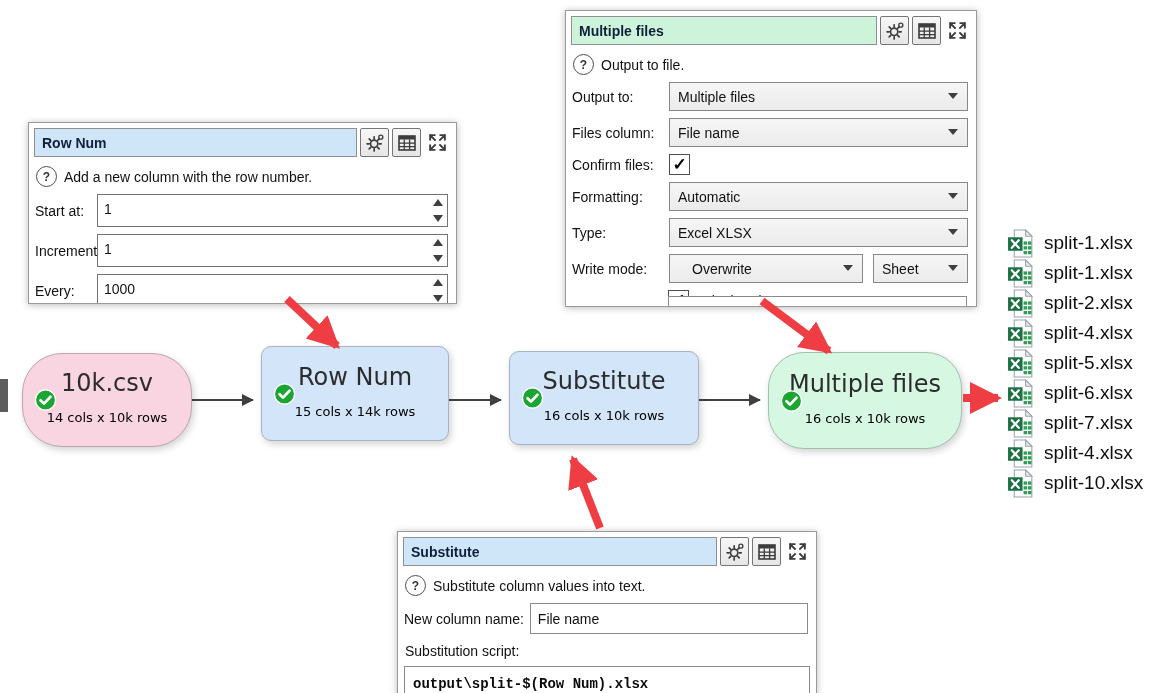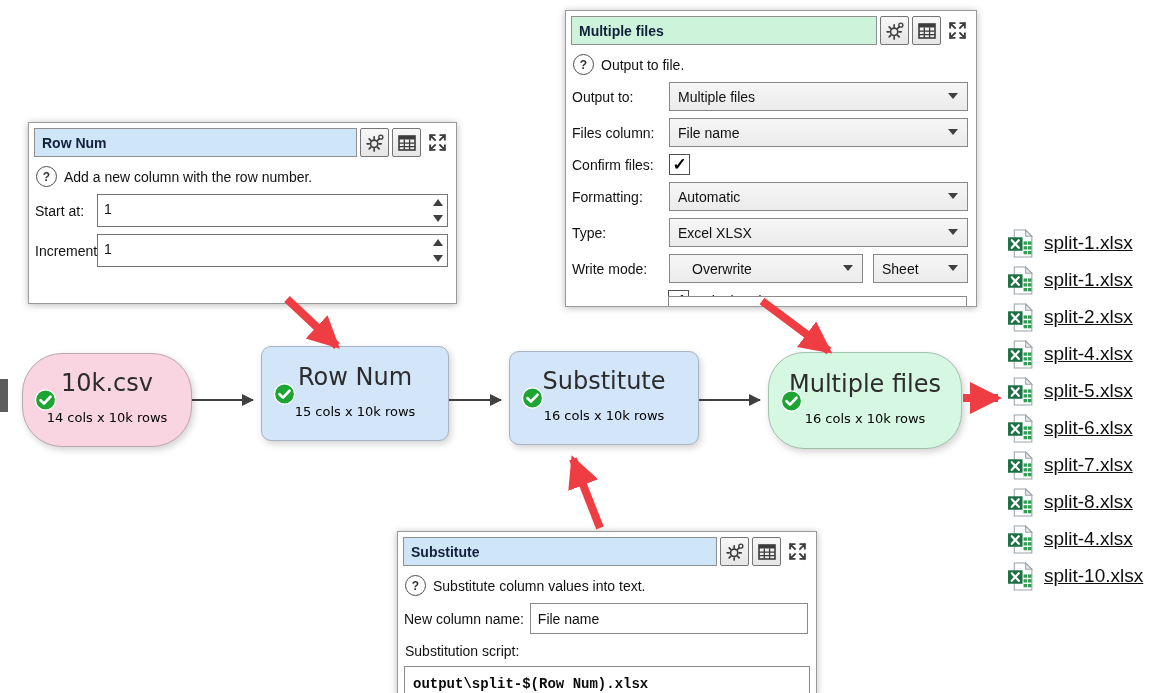--- a/index.html
+++ b/index.html
@@ -62,21 +62,21 @@
           font-family:"DejaVu Sans", sans-serif; }
   #node-source     { left:22px;  top:353px; width:168px; height:92px; border-radius:40px; background:#f9d5e1; border-color:#bca6b0; }
   #node-rownum     { left:261px; top:346px; width:186px; height:93px; border-radius:10px; background:#d3e5f8; border-color:#a7b3c2; }
   #node-substitute { left:509px; top:351px; width:188px; height:92px; border-radius:10px; background:#d3e5f8; border-color:#a7b3c2; }
   #node-multiple   { left:768px; top:352px; width:192px; height:95px; border-radius:36px; background:#d6f8e3; border-color:#a3bfad; }
   .node-check { position:absolute; left:11px; top:50%; transform:translateY(-50%); }
   .node-title { font-size:24px; color:#2c2c2c; margin-top:-6px; }
   .node-sub   { font-size:13px; color:#000000; margin-top:13px; }
 
   
-  #file-list { position:absolute; left:1008px; top:228px; display:flex; flex-direction:column; gap:7px; z-index:10;text-decoration:underline; }
+  #file-list { position:absolute; left:1008px; top:228px; display:flex; flex-direction:column; z-index:10; }
   .file-row { display:flex; align-items:center; gap:9px; height:30px; }
   .file-label { font-size:19px; color:#0e0e0e; }
 
   .overlay { position:absolute; left:0; top:0; z-index:60; pointer-events:none; }
   .fragment { position:absolute; left:0; top:379px; width:8px; height:33px; background:#5d5d5d; z-index:5; }
 </style>
 </head>
 <body>
 
 <div class="canvas">
@@ -140,20 +140,34 @@
         <span class="spinner">
           <span class="sbtn">
               <span class="tri-up"></span>
             </span>
           <span class="sbtn">
               <span class="tri-down"></span>
             </span>
         </span>
       </div>
     </div>
+    <div class="frow">
+      <span class="flabel">Every:</span>
+      <div class="spinbox">
+        <span class="val">1000</span>
+        <span class="spinner">
+          <span class="sbtn">
+              <span class="tri-up"></span>
+            </span>
+          <span class="sbtn">
+              <span class="tri-down"></span>
+            </span>
+        </span>
+      </div>
+    </div>
   </div>
 
   <div class="panel" id="panel-multi">
     <div class="tb-row">
       <div class="titlebar green">
           <span>Multiple files</span>
         </div>
       <div class="tb-btn">
         <svg width="20" height="20" viewBox="0 0 24 24">
           <g fill="none" stroke="#3c3c3c" stroke-width="2" stroke-linecap="round">
@@ -291,21 +305,21 @@
     <div class="node-title">10k.csv</div>
     <div class="node-sub">14 cols x 10k rows</div>
   </div>
 
   <div class="node" id="node-rownum">
     <svg class="node-check" width="23" height="23" viewBox="0 0 24 24">
       <circle cx="12" cy="12" r="10.5" fill="#1ca532" stroke="#ffffff" stroke-width="1.4"></circle>
       <path d="M6.8,12.2 L10.4,15.8 L17.2,8.6" fill="none" stroke="#fff" stroke-width="2.8" stroke-linecap="round" stroke-linejoin="round"></path>
     </svg>
     <div class="node-title">Row Num</div>
-    <div class="node-sub">15 cols x 10k rows</div>
+    <div class="node-sub">15 cols x 14k rows</div>
   </div>
 
   <div class="node" id="node-substitute">
     <svg class="node-check" width="23" height="23" viewBox="0 0 24 24">
       <circle cx="12" cy="12" r="10.5" fill="#1ca532" stroke="#ffffff" stroke-width="1.4"></circle>
       <path d="M6.8,12.2 L10.4,15.8 L17.2,8.6" fill="none" stroke="#fff" stroke-width="2.8" stroke-linecap="round" stroke-linejoin="round"></path>
     </svg>
     <div class="node-title">Substitute</div>
     <div class="node-sub">16 cols x 10k rows</div>
   </div>
@@ -431,37 +445,20 @@
             <rect x="19.2" y="12" width="3.4" height="3.2"></rect>
             <rect x="15" y="16.6" width="3.4" height="3.2"></rect>
             <rect x="19.2" y="16.6" width="3.4" height="3.2"></rect>
             <rect x="15" y="21.2" width="3.4" height="3.2"></rect>
             <rect x="19.2" y="21.2" width="3.4" height="3.2"></rect>
           </g>
           <rect x="0" y="8" width="14" height="13" fill="#1d7044"></rect>
           <path d="M3.6,10.8 l6.8,7.4 M10.4,10.8 l-6.8,7.4" stroke="#fff" stroke-width="2.1" stroke-linecap="round"></path>
         </svg>
       <span class="file-label">split-7.xlsx</span>
-    </div>
-    <div class="file-row">
-      <svg width="27" height="29" viewBox="0 0 26 28">
-          <path d="M6,1 h11 l6,6 v20 h-17 z" fill="#fdfdfd" stroke="#9aa3ab" stroke-width="1"></path>
-          <path d="M17,1 v6 h6 z" fill="#e8ebee" stroke="#9aa3ab" stroke-width="1"></path>
-          <g fill="#2f9e54">
-            <rect x="15" y="12" width="3.4" height="3.2"></rect>
-            <rect x="19.2" y="12" width="3.4" height="3.2"></rect>
-            <rect x="15" y="16.6" width="3.4" height="3.2"></rect>
-            <rect x="19.2" y="16.6" width="3.4" height="3.2"></rect>
-            <rect x="15" y="21.2" width="3.4" height="3.2"></rect>
-            <rect x="19.2" y="21.2" width="3.4" height="3.2"></rect>
-          </g>
-          <rect x="0" y="8" width="14" height="13" fill="#1d7044"></rect>
-          <path d="M3.6,10.8 l6.8,7.4 M10.4,10.8 l-6.8,7.4" stroke="#fff" stroke-width="2.1" stroke-linecap="round"></path>
-        </svg>
-      <span class="file-label">split-8.xlsx</span>
     </div>
     <div class="file-row">
       <svg width="27" height="29" viewBox="0 0 26 28">
           <path d="M6,1 h11 l6,6 v20 h-17 z" fill="#fdfdfd" stroke="#9aa3ab" stroke-width="1"></path>
           <path d="M17,1 v6 h6 z" fill="#e8ebee" stroke="#9aa3ab" stroke-width="1"></path>
           <g fill="#2f9e54">
             <rect x="15" y="12" width="3.4" height="3.2"></rect>
             <rect x="19.2" y="12" width="3.4" height="3.2"></rect>
             <rect x="15" y="16.6" width="3.4" height="3.2"></rect>
             <rect x="19.2" y="16.6" width="3.4" height="3.2"></rect>

